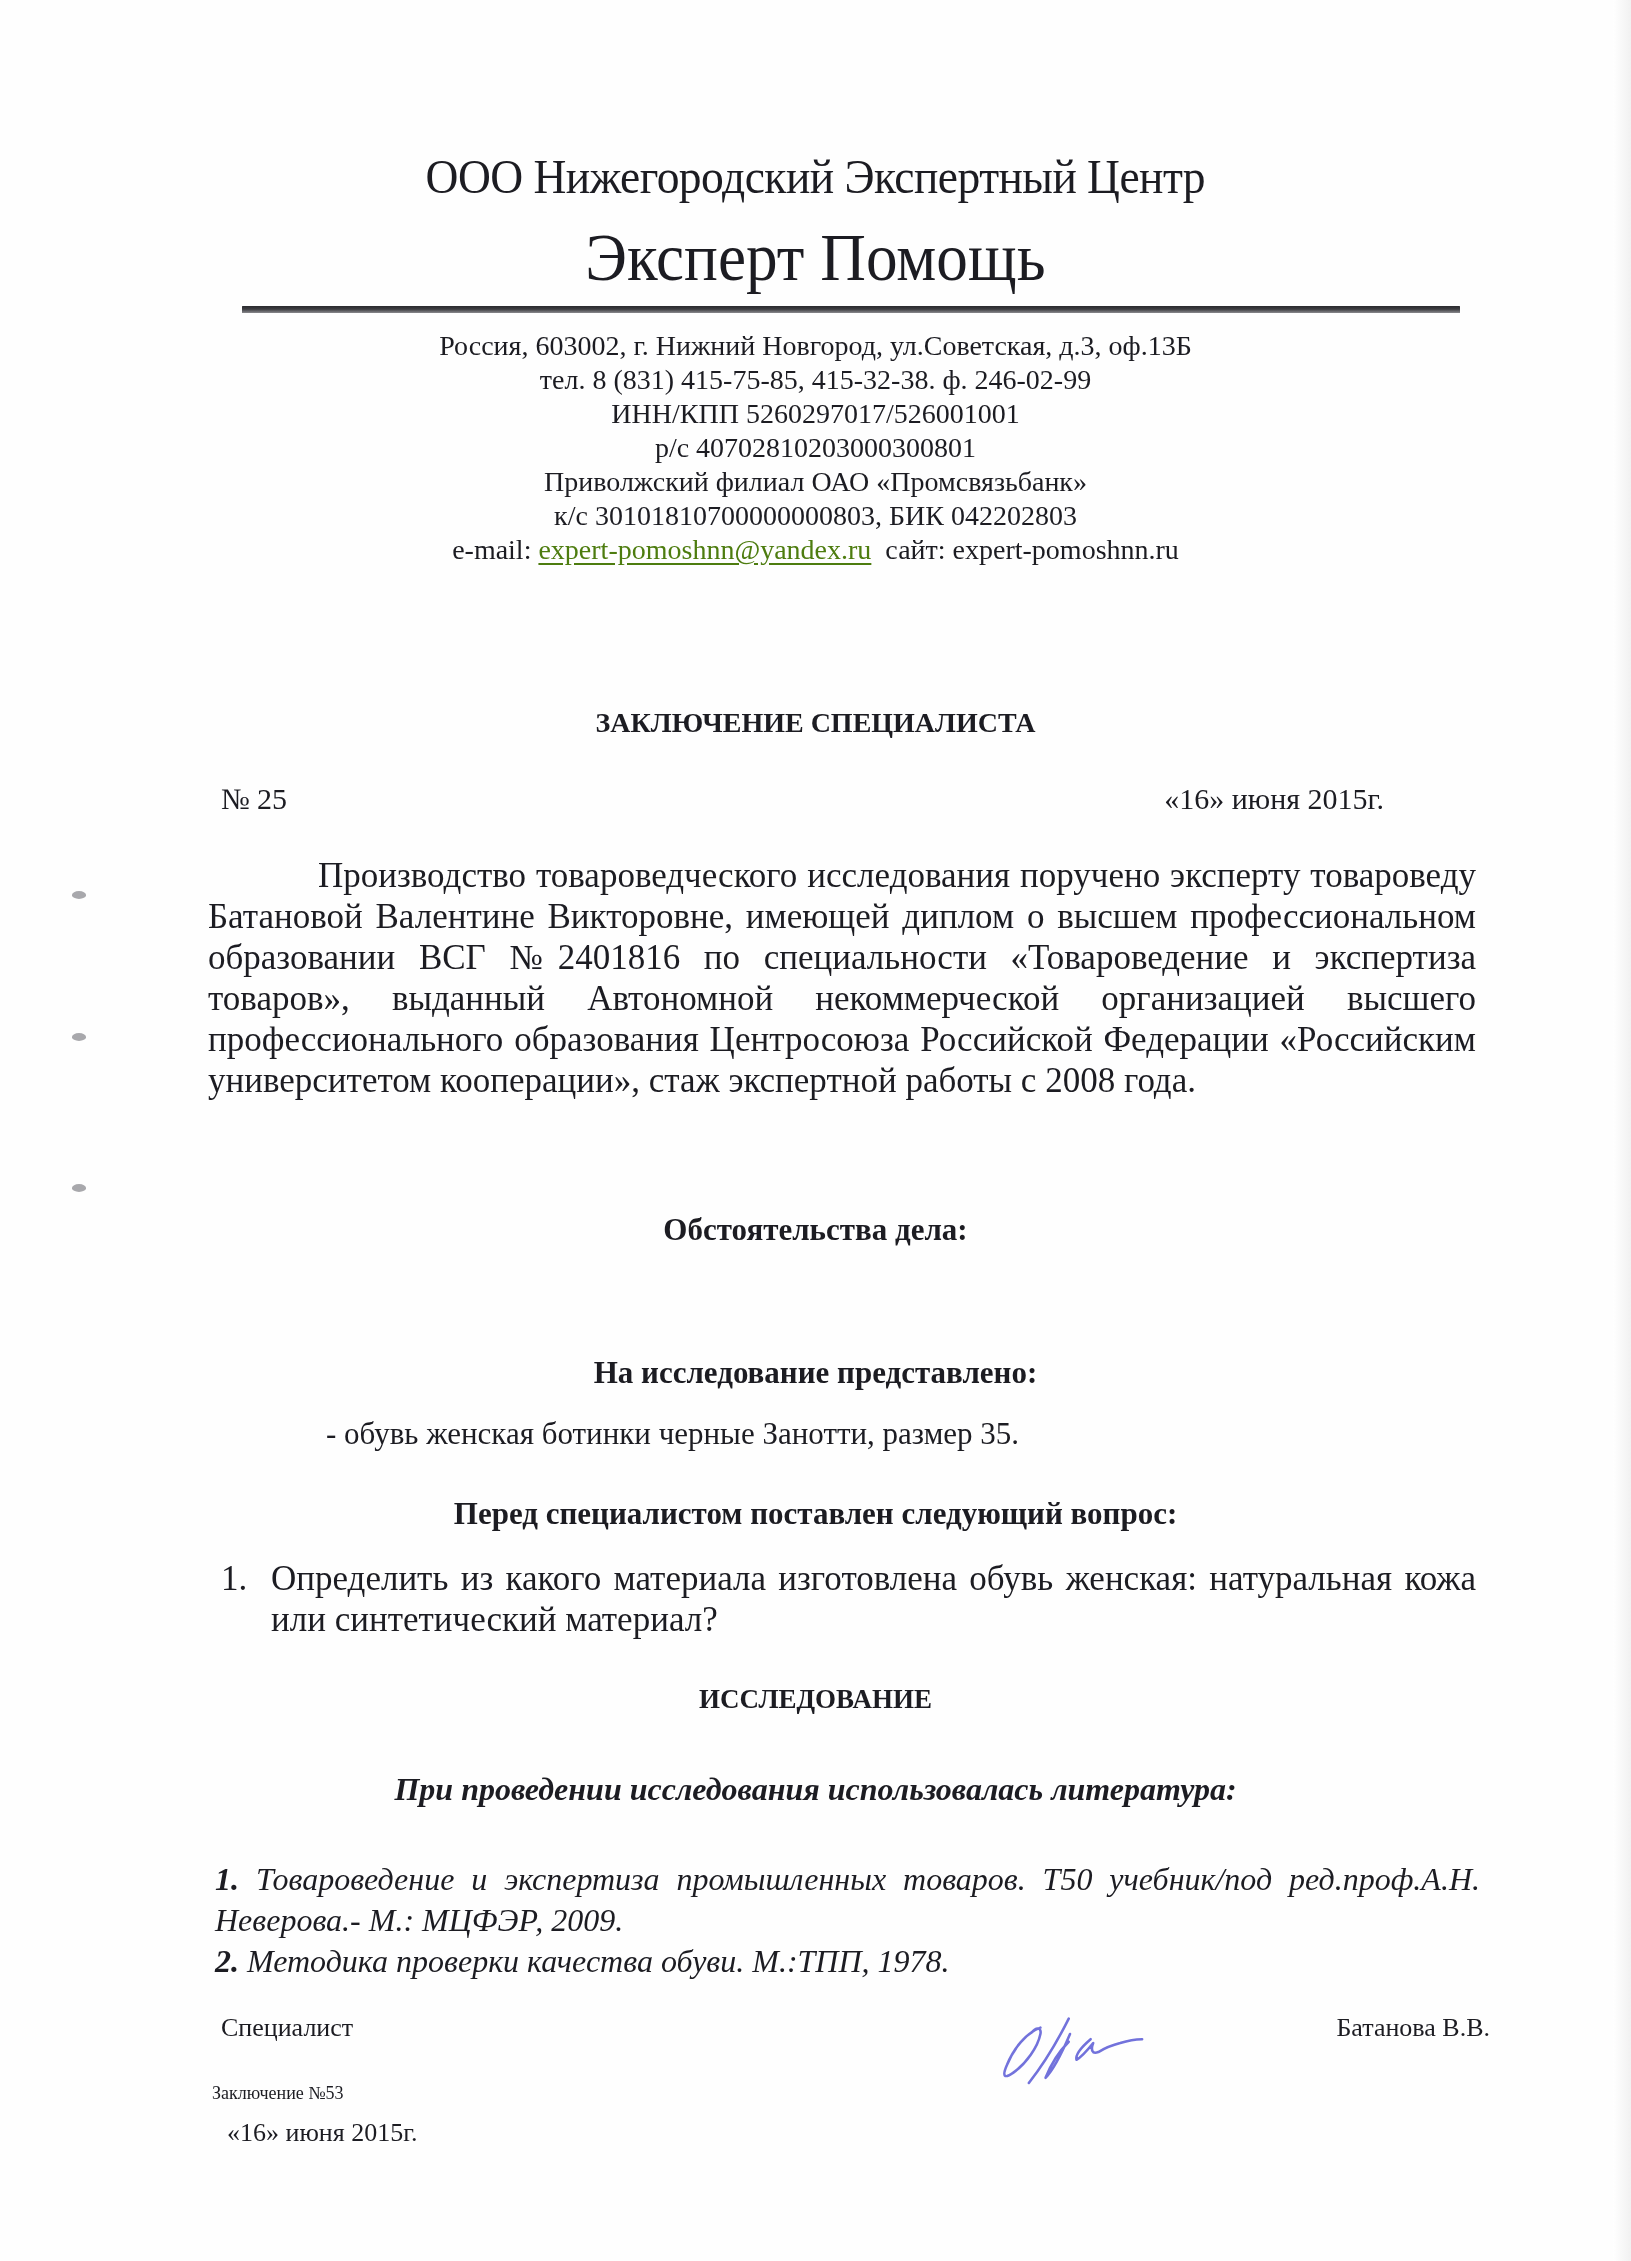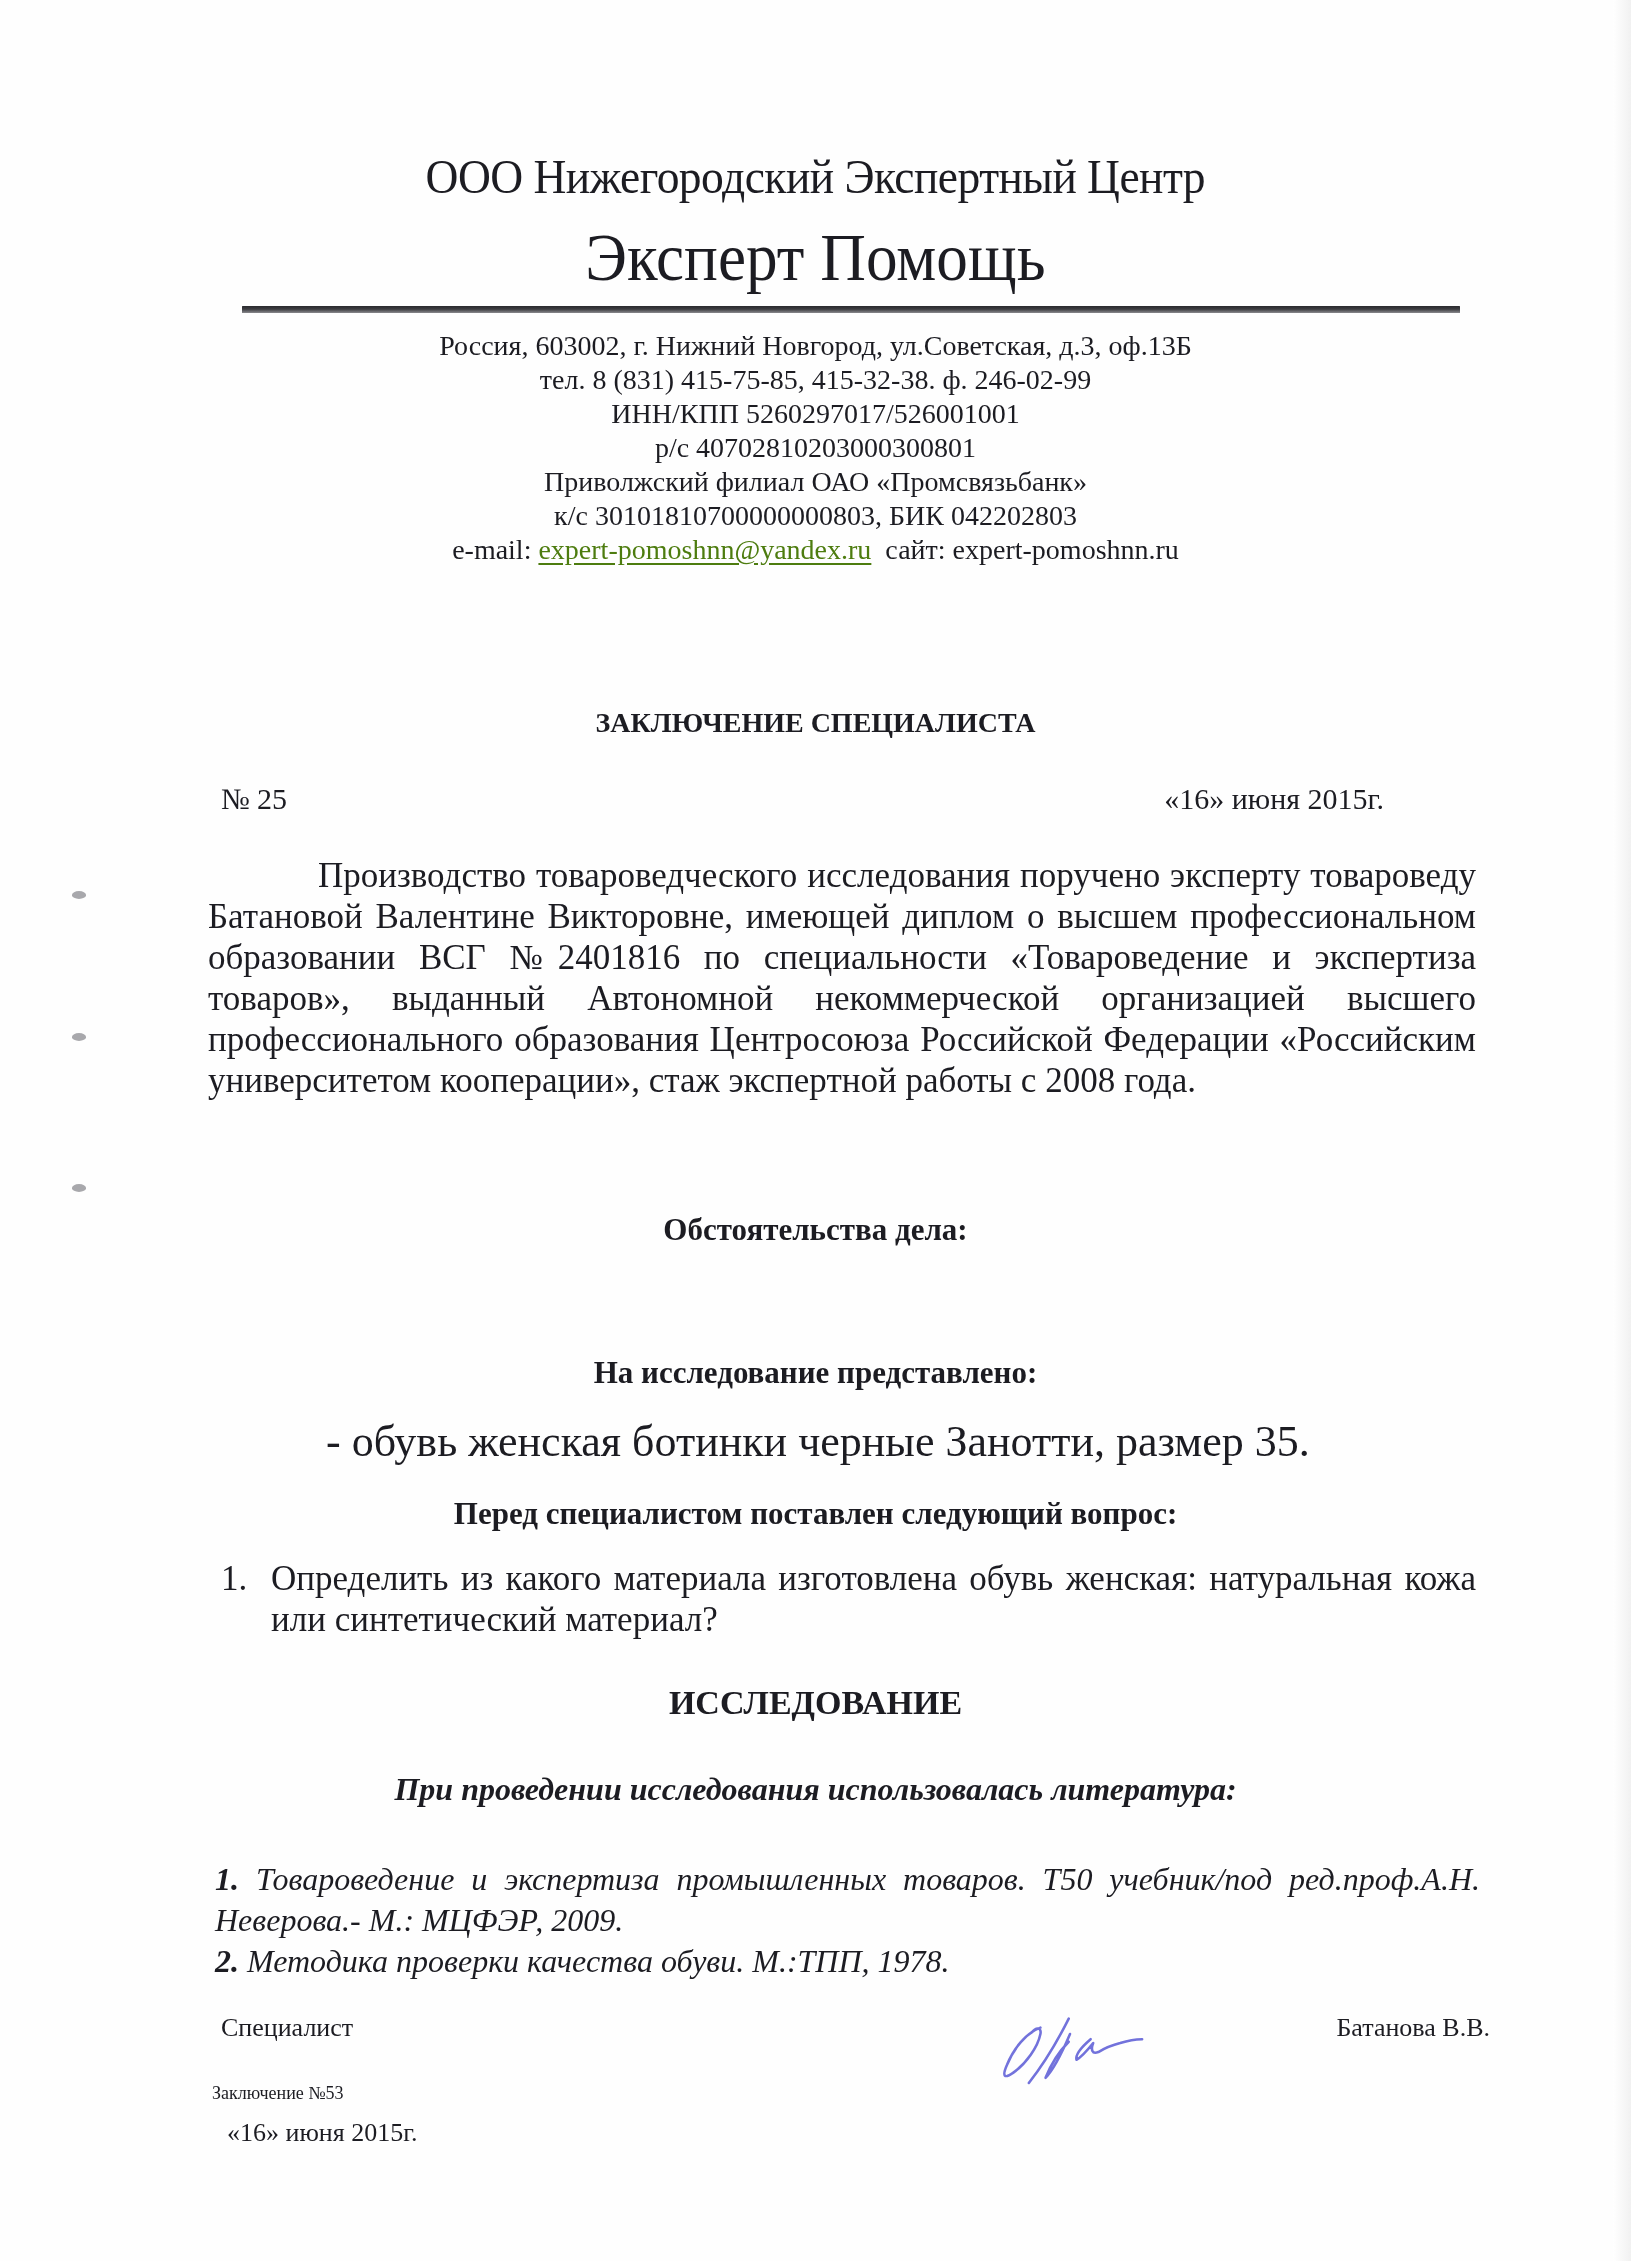--- a/index.html
+++ b/index.html
@@ -107,21 +107,21 @@
     text-align: justify;
     text-align-last: left;
   }
   .para.indent { text-indent: 110px; }
   .heading {
     left: 0; width: 1631px;
     text-align: center;
     font-size: 31px;
     font-weight: bold;
   }
-  .line { font-size: 44px; }
+  .line { font-size: 31px; }
 
   .question {
     position: absolute;
     left: 208px;
     top: 1558px;
     width: 1268px;
     font-size: 35px;
     line-height: 41px;
   }
   .question .num { position: absolute; left: 13px; top: 0; }
@@ -205,21 +205,21 @@
 
   <div class="abs heading" style="top:1355px;">На исследование представлено:</div>
   <div class="abs line" style="left:326px; top:1416px;">- обувь женская ботинки черные Занотти, размер 35.</div>
 
   <div class="abs heading" style="top:1496px;">Перед специалистом  поставлен следующий вопрос:</div>
   <div class="question">
     <span class="num">1.</span>
     <div class="text">Определить из какого материала изготовлена обувь женская: натуральная кожа или синтетический материал?</div>
   </div>
 
-  <div class="abs heading" style="top:1684px; font-size:34px;">ИССЛЕДОВАНИЕ</div>
+  <div class="abs heading" style="top:1684px; font-size:27px;">ИССЛЕДОВАНИЕ</div>
   <div class="abs lit-heading">При проведении исследования использовалась  литература:</div>
   <div class="lit-list">
     <div class="item"><span class="item-num">1.</span><span> Товароведение и экспертиза промышленных  товаров. Т50 учебник/под ред.проф.А.Н. Неверова.- М.: МЦФЭР, 2009.</span></div>
     <div class="item"><span class="item-num">2.</span><span> Методика проверки качества обуви. М.:ТПП, 1978.</span></div>
   </div>
 
   <div class="abs footer-label">Специалист</div>
   <svg class="signature" viewBox="0 0 300 160">
     <g fill="none" stroke="#5a5ad6" stroke-width="4" stroke-linecap="round" stroke-linejoin="round" opacity="0.85">
       <path d="M132 32 C110 40 90 65 80 90 C72 108 76 112 90 102 C110 88 128 62 132 42 C134 32 126 30 118 40"></path>

